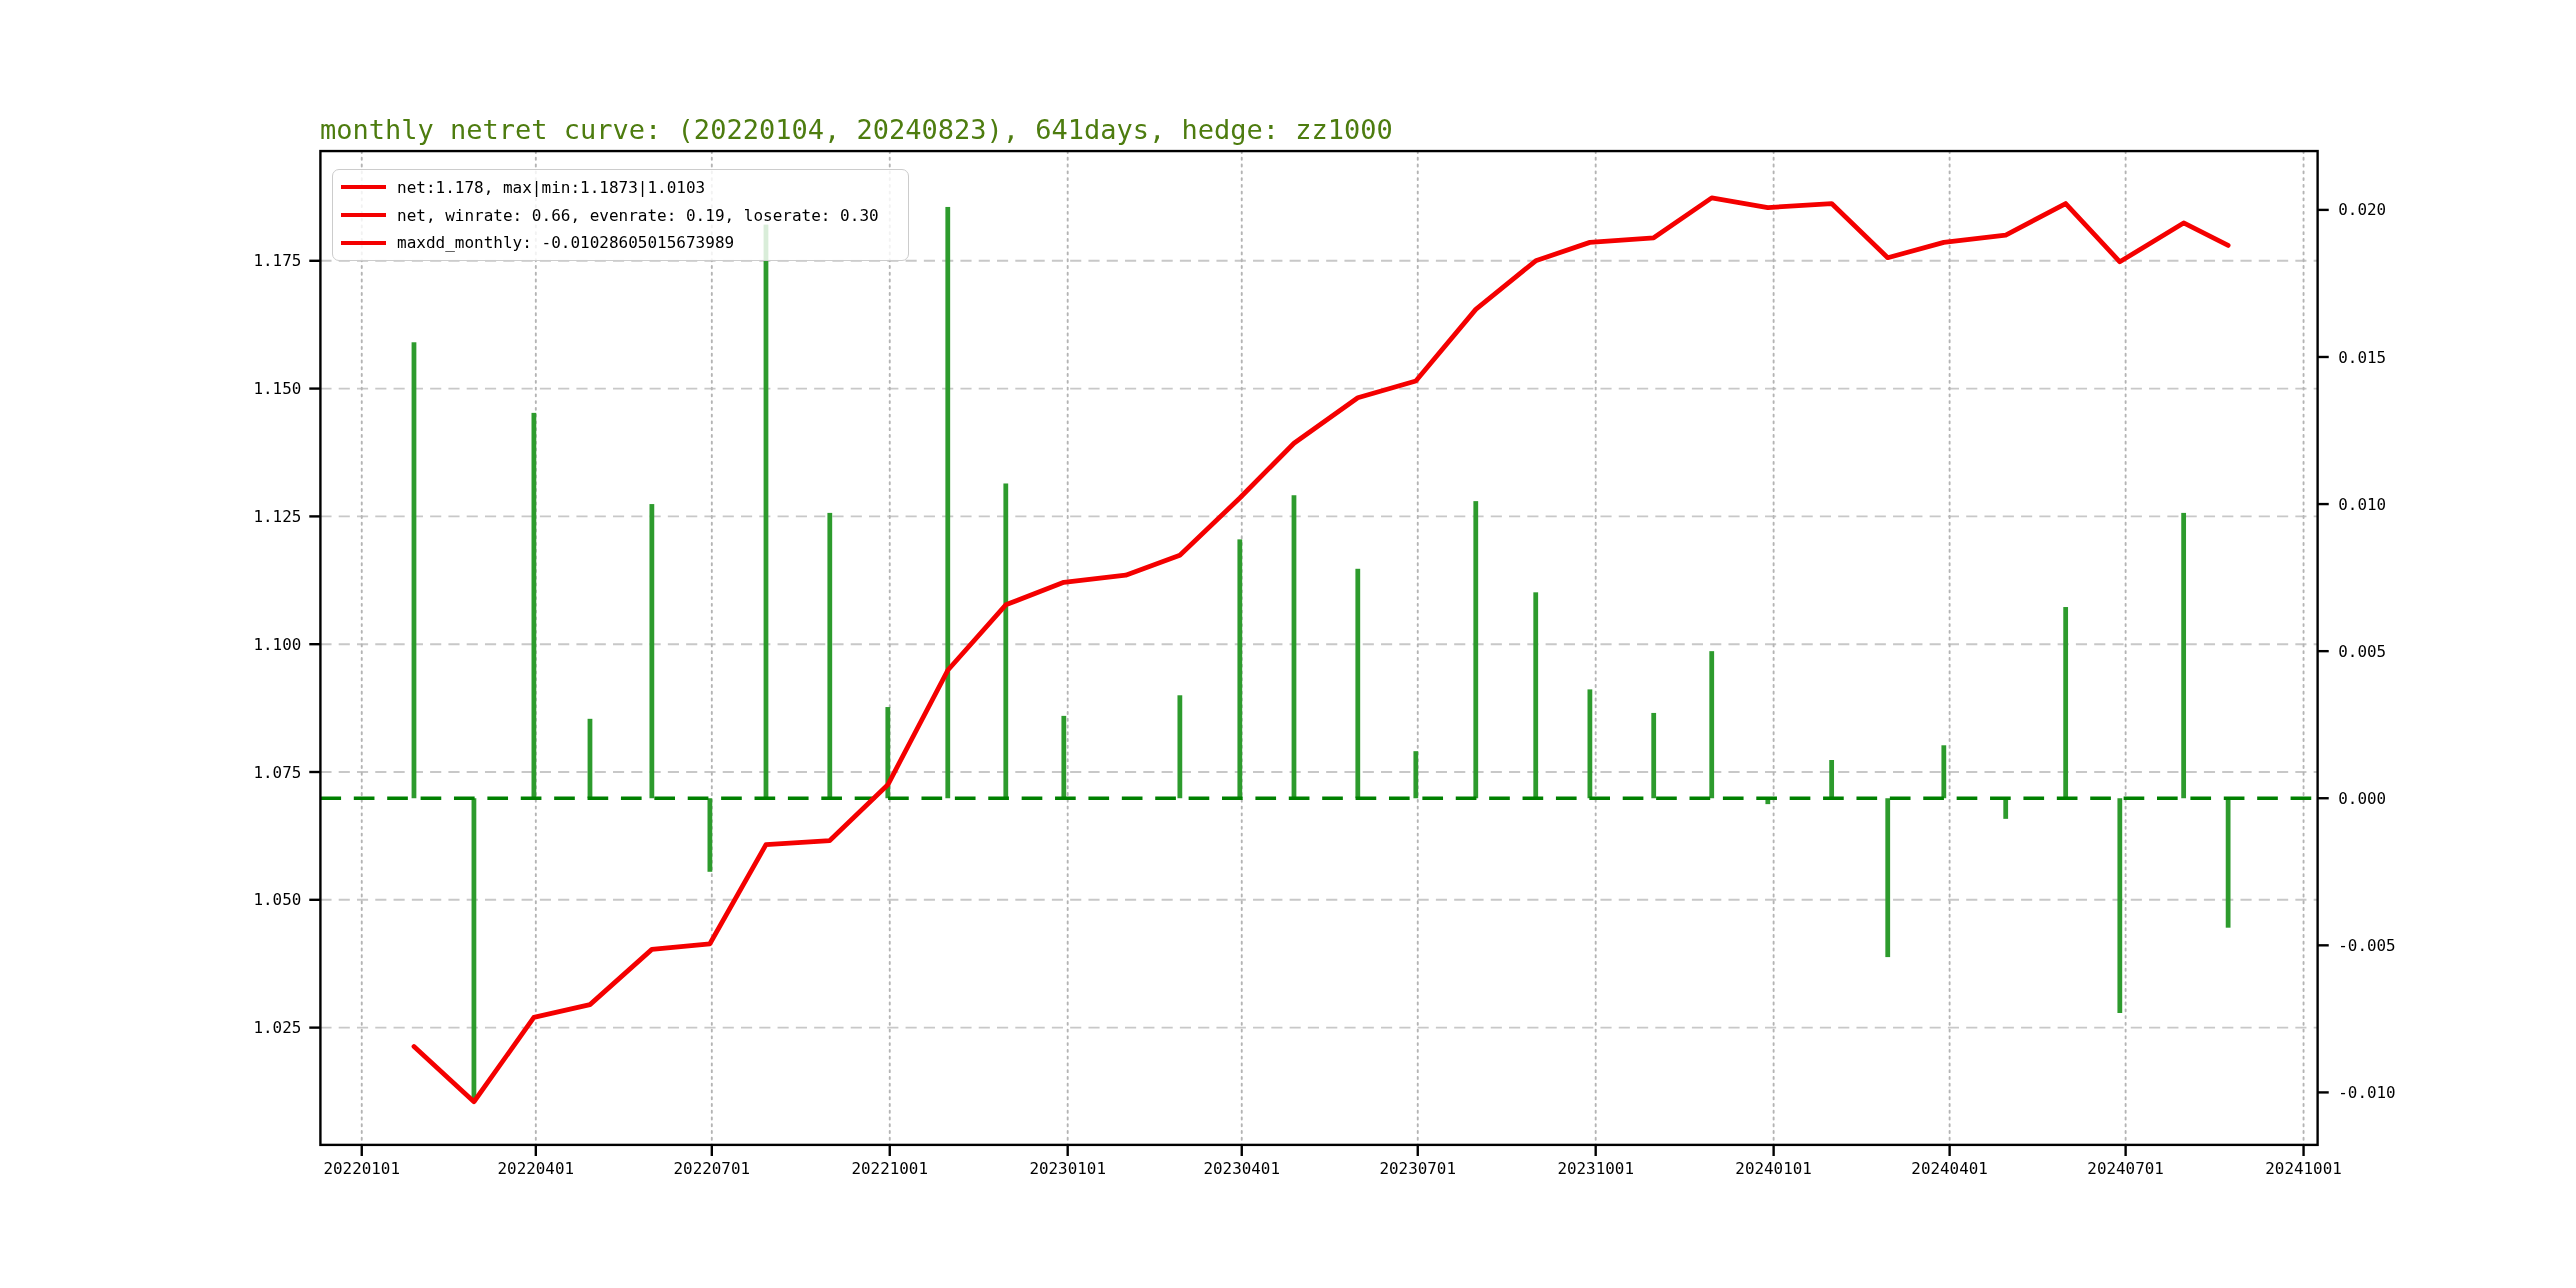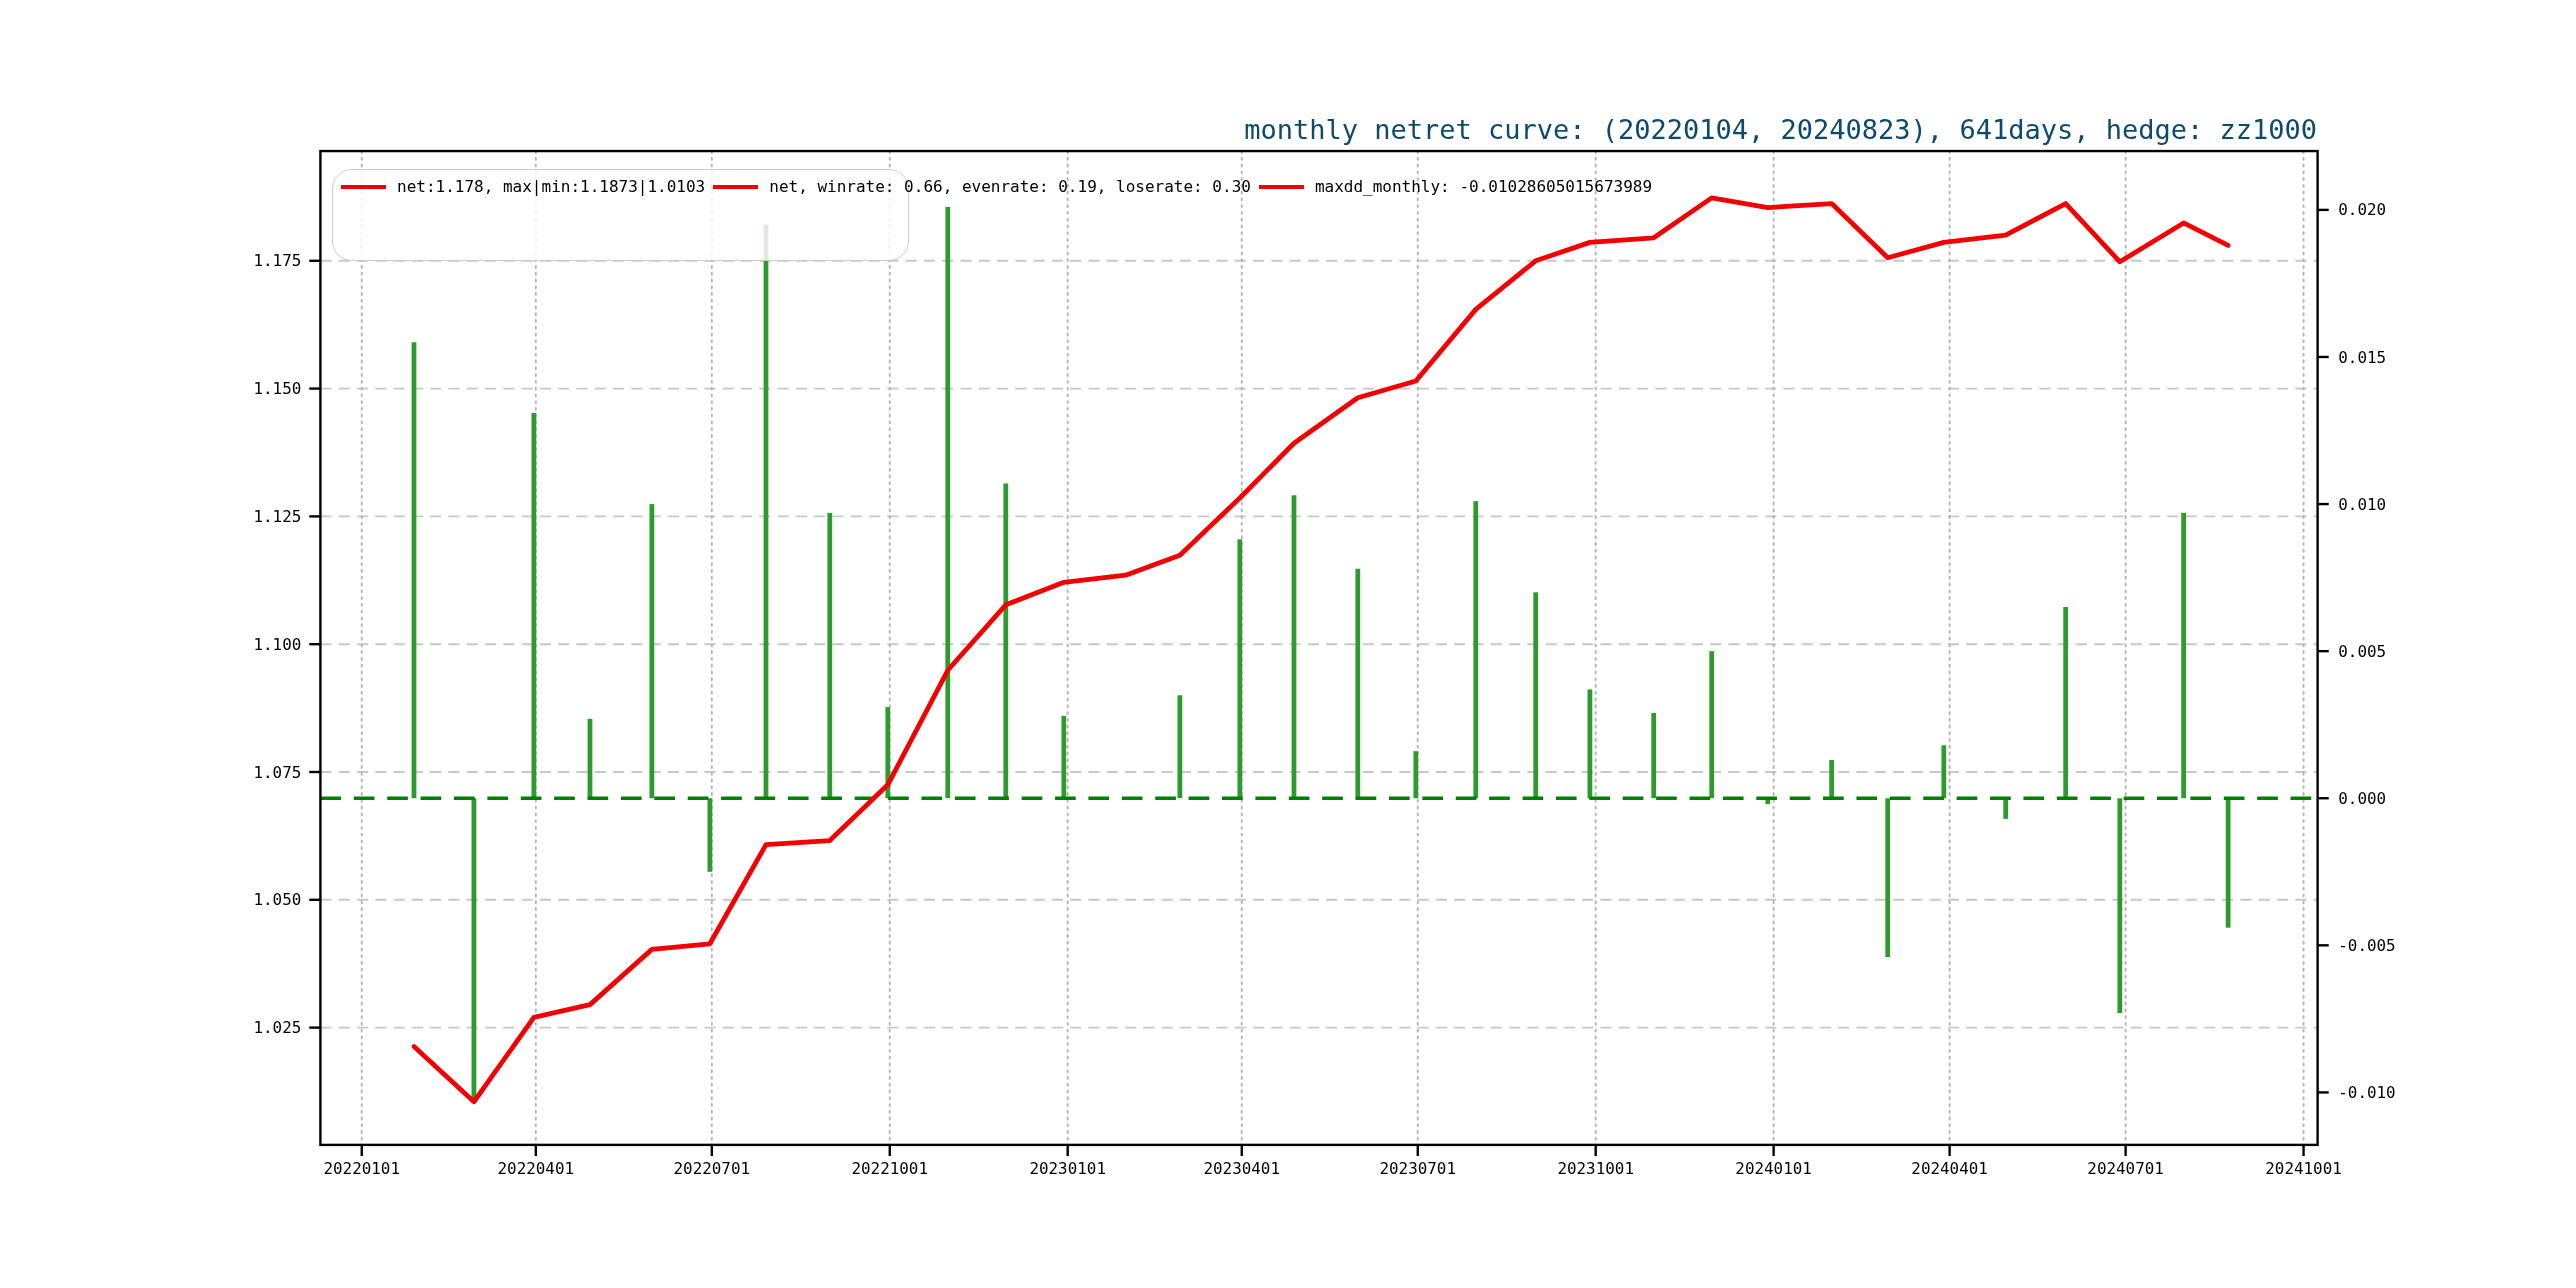--- a/index.html
+++ b/index.html
@@ -1,26 +1,26 @@
 <!DOCTYPE html>
 <html style="font-size:12.7px"><head>
 <meta charset="utf-8">
 <style>
   html,body{margin:0;padding:0;background:#ffffff;overflow:hidden;}
   body{width:2576px;height:1288px;font-family:"DejaVu Sans Mono","Liberation Mono",monospace;}
   .figure{position:relative;width:2576px;height:1288px;background:#ffffff;}
   #chart-svg{position:absolute;left:0;top:0;}
   .chart-title{
     position:absolute;left:320px;top:114px;width:1997px;
-    text-align:right;font-size:27px;color:#0c4a6e;letter-spacing:0px;white-space:pre;
+    text-align:left;font-size:27px;color:#4d7c0f;letter-spacing:0px;white-space:pre;
   }
   .legend{
     position:absolute;left:332px;top:169px;width:577px;height:92px;
-    background:rgba(255,255,255,0.82);border:1.6px solid #cccccc;border-radius:20px;
-    box-sizing:border-box;display:flex;flex-direction:row;justify-content:space-around;
+    background:rgba(255,255,255,0.82);border:1.6px solid #cccccc;border-radius:7px;
+    box-sizing:border-box;display:flex;flex-direction:column;justify-content:space-around;
     padding:3.2px 0;
   }
   .legend-row{display:flex;align-items:center;height:27px;}
   .legend-swatch{width:45px;height:4px;background:#f40000;margin-left:8px;flex:0 0 auto;}
   .legend-label{font-size:16px;color:#000;margin-left:11px;white-space:pre;}
 </style>
 </head>
 <body>
 
 <div class="figure">

